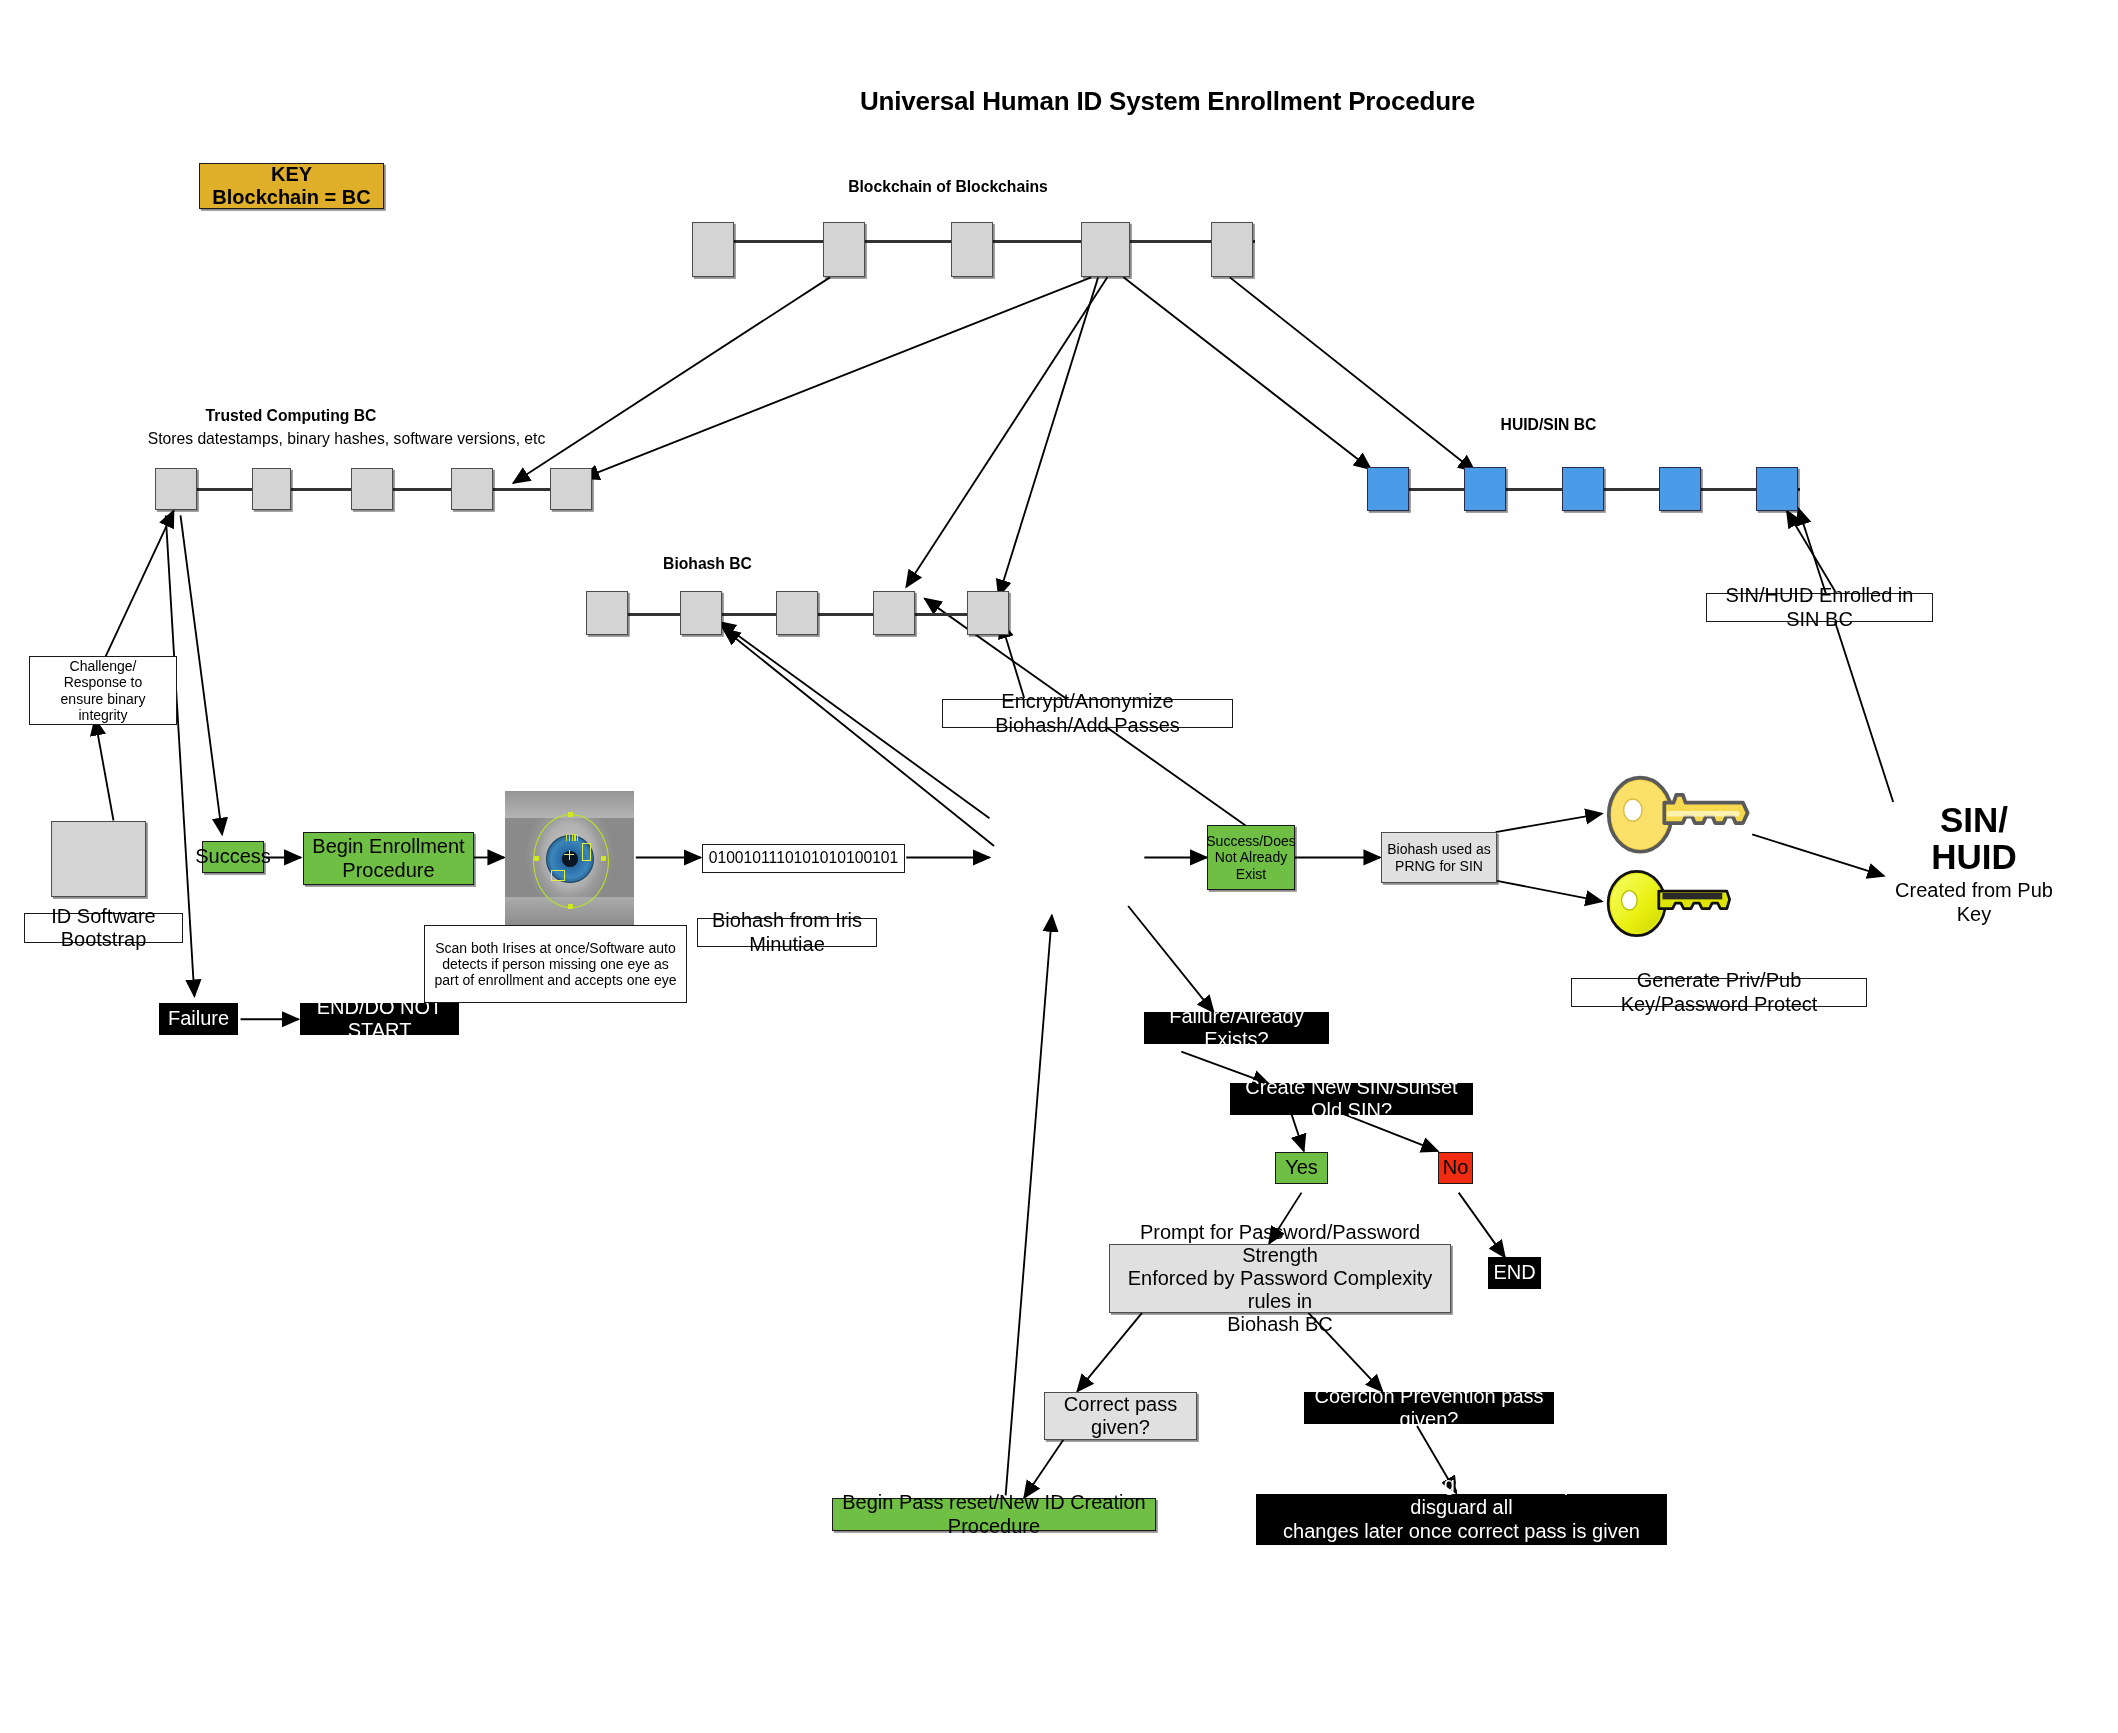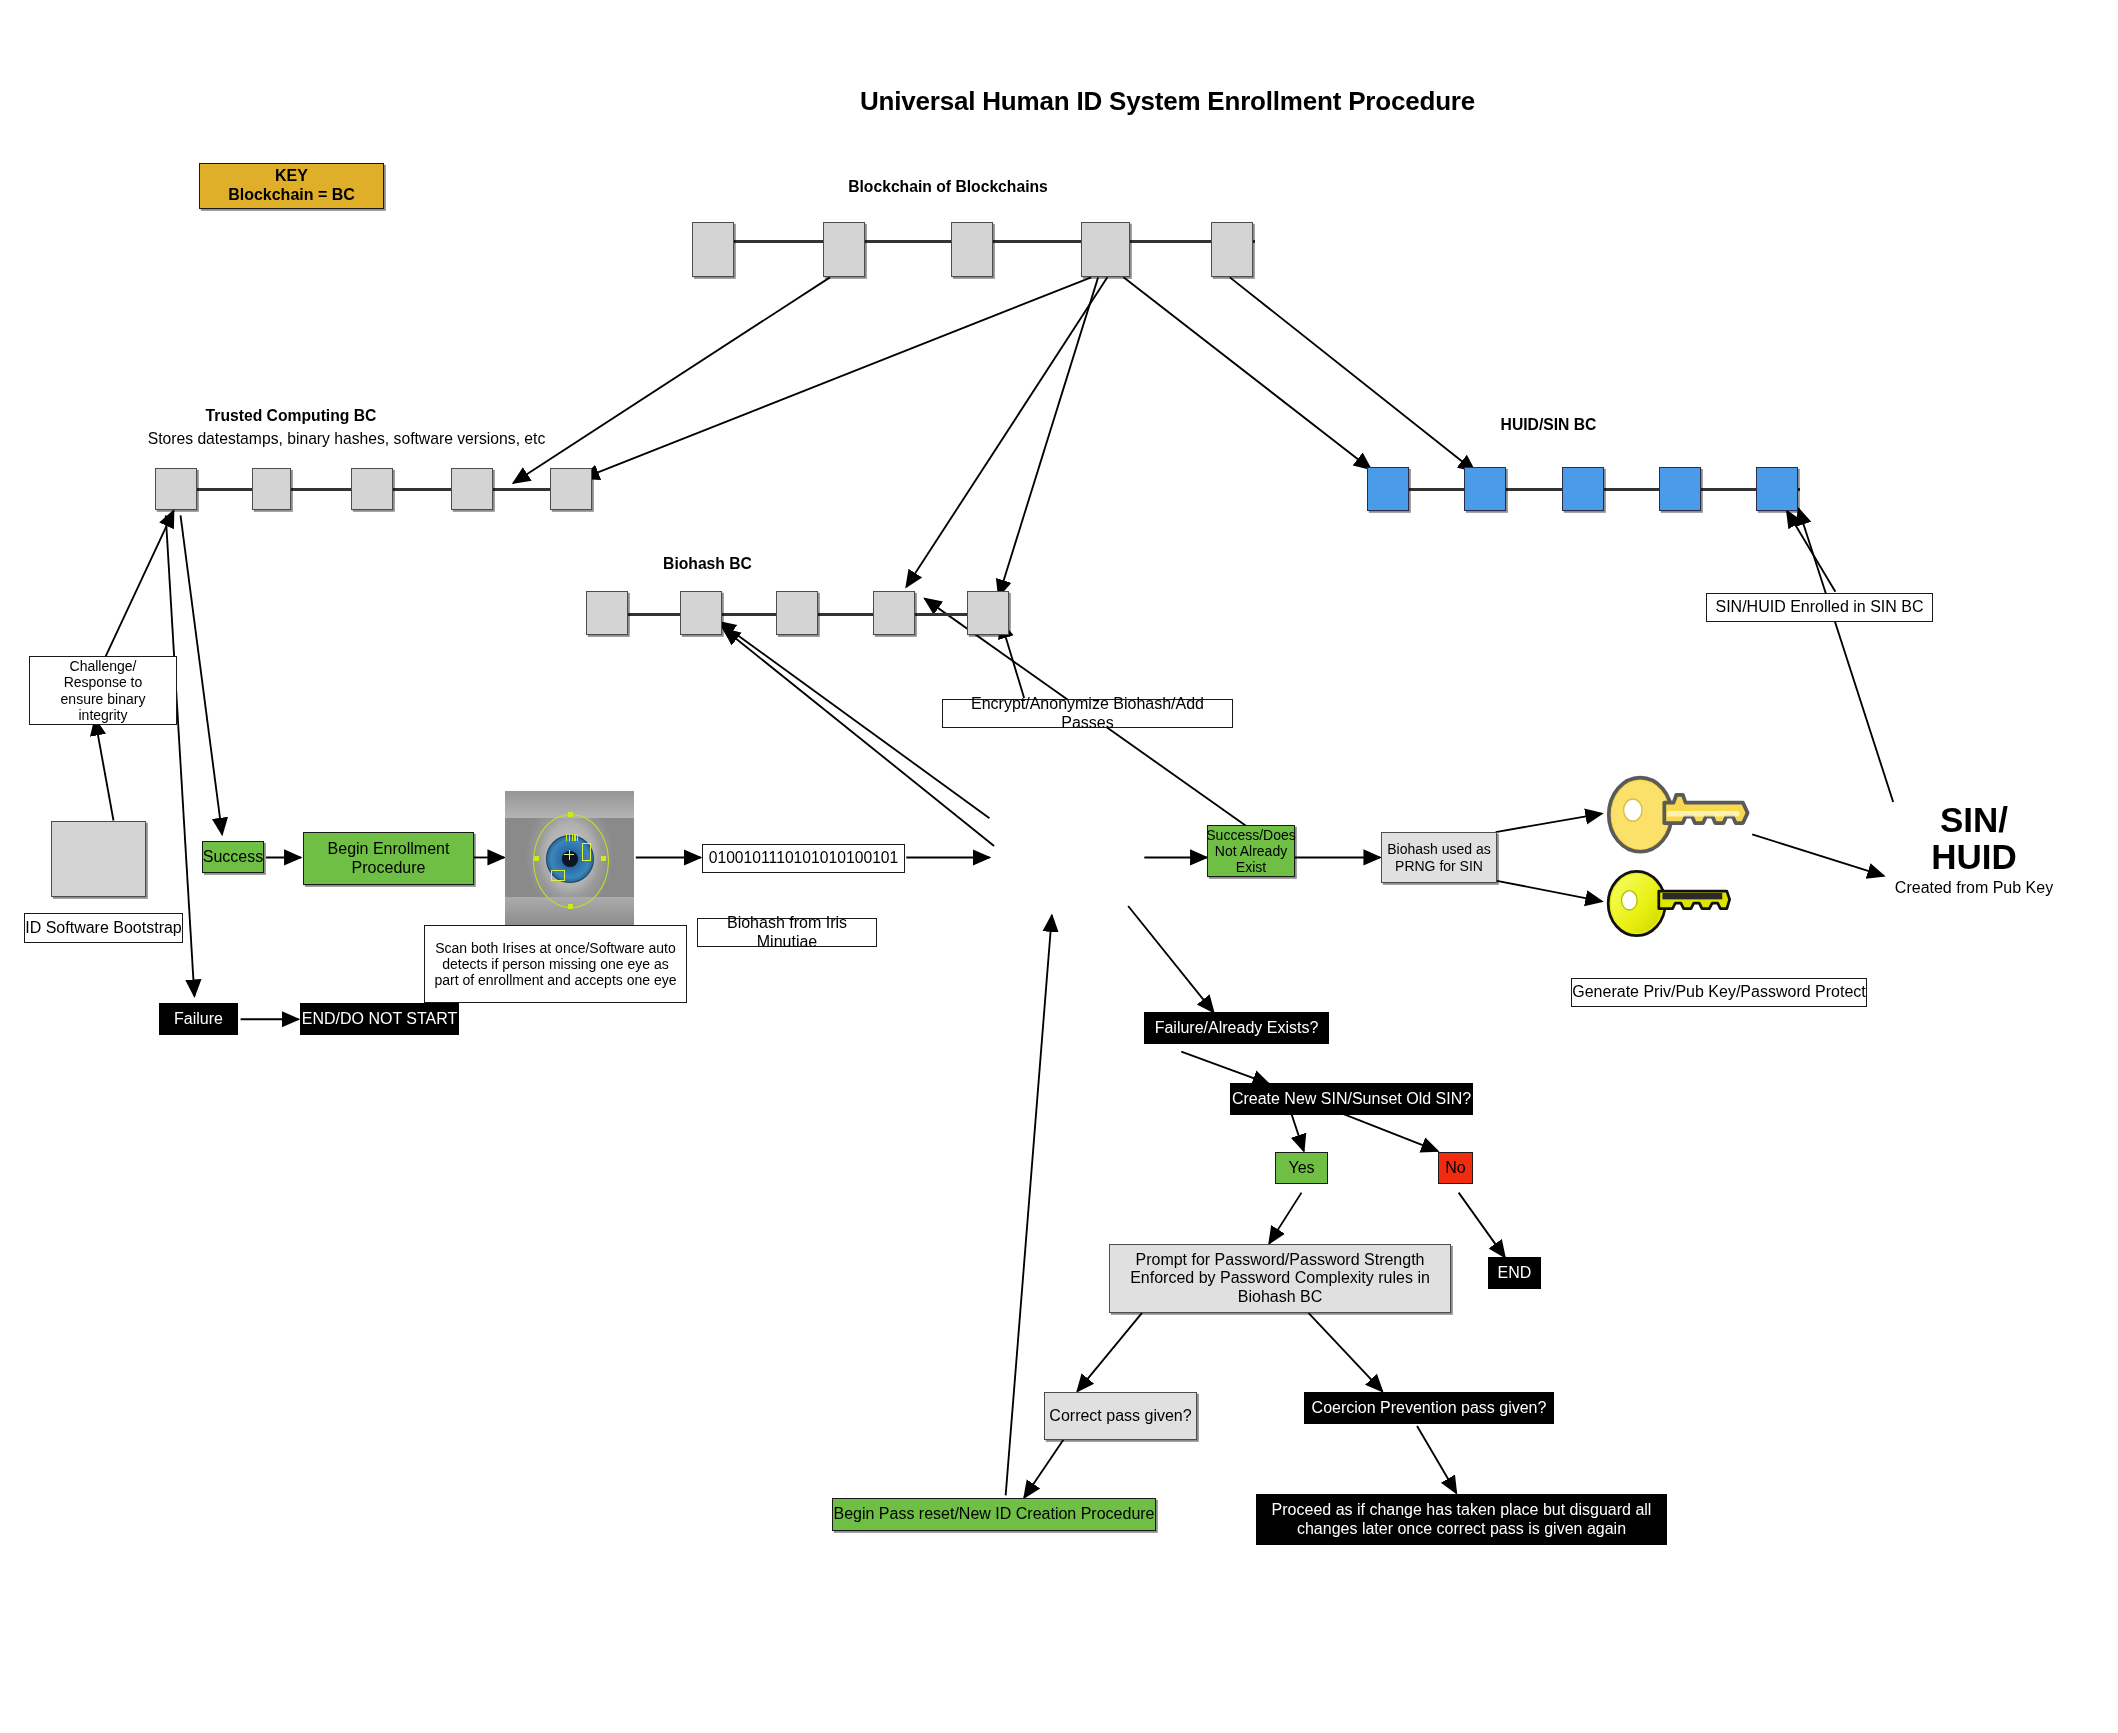--- a/index.html
+++ b/index.html
@@ -12,21 +12,21 @@
   .plain{border:1.4px solid #1a1a1a;background:#ffffff;}
   .grey{border:1.4px solid #4d4d4d;background:#d4d4d4;}
   .greyl{border:1.4px solid #4d4d4d;background:#e0e0e0;}
   .green{border:1.4px solid #1a1a1a;background:#6ebf43;}
   .red{border:1.4px solid #1a1a1a;background:#f02b10;}
   .black{border:1.4px solid #000;background:#000;color:#fff;}
   .gold{border:1.8px solid #1a1a1a;background:#e0af2a;font-weight:bold;}
   .blue{border:1.4px solid #2b2b4d;background:#4a9be8;}
   .lbl{position:absolute;text-align:center;font-weight:bold;}
   .plainlbl{position:absolute;text-align:center;}
-  .blockshadow{box-shadow:1.8px 1.8px 0 rgba(0,0,0,0.45);} .f30{font-size:14px;} .f32{font-size:16px;}
+  .blockshadow{box-shadow:1.8px 1.8px 0 rgba(0,0,0,0.45);} .f30{font-size:14px;} .f32{font-size:20px;}
   .f34{font-size:15.7px;} .f76{font-size:35px;}
   .title{position:absolute;font-weight:bold;font-size:26px;letter-spacing:-0.2px;}
   .eye{position:absolute;overflow:hidden;background:#8d8d8d;}
   .keyicon{position:absolute;}
 </style>
 </head>
 <body>
 
 <div id="stage">
 
@@ -240,21 +240,21 @@
 
   <div class="node plain" style="left:697px;top:918px;width:180px;height:29px;">
     <span class="f32">Biohash from Iris Minutiae</span>
   </div>
 
 
   <div class="node plain" style="left:942px;top:699px;width:291px;height:29px;">
     <span class="f32">Encrypt/Anonymize Biohash/Add Passes</span>
   </div>
 
-  <div class="node green blockshadow" style="left:1207px;top:825px;width:88px;height:52px;flex-direction:column;">
+  <div class="node green blockshadow" style="left:1207px;top:825px;width:88px;height:65px;flex-direction:column;">
     <span class="f30">Success/Does</span>
     <span class="f30">Not Already</span>
     <span class="f30">Exist</span>
   </div>
 
   <div class="node greyl blockshadow" style="left:1381px;top:832px;width:116px;height:51px;">
     <span class="f30">Biohash used as PRNG  for SIN</span>
   </div>
 
   <div class="keyicon" style="left:1604px;top:774px;width:153px;height:81px;">

